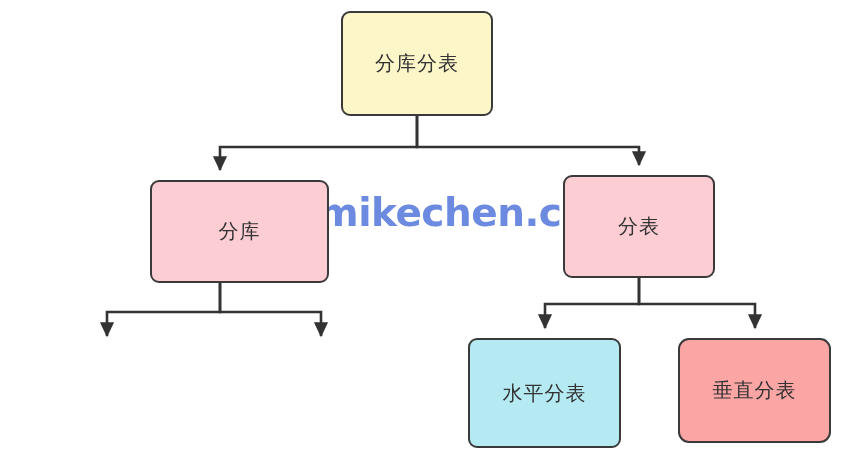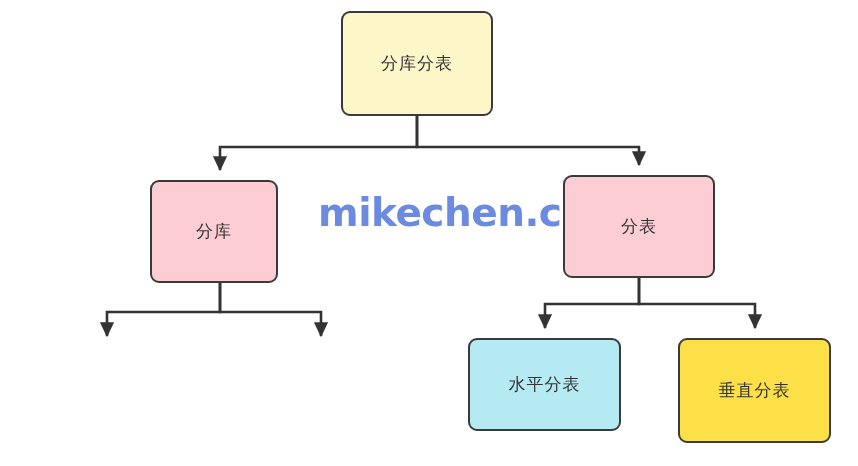--- a/index.html
+++ b/index.html
@@ -44,32 +44,32 @@
     line-height: 46px;
   }
   .node {
     position: absolute;
     box-sizing: border-box;
     border: 2.5px solid #3a3a3a;
     border-radius: 9px;
     display: flex;
     align-items: center;
     justify-content: center;
-    font-size: 17px;
+    font-size: 20px;
     color: #333333;
     letter-spacing: 1px;
     font-family: "DejaVu Sans", "Liberation Sans", sans-serif;
   }
   .n-root   { left: 341px; top: 11px;  width: 152px; height: 105px; background: #fcf6c8; }
-  .n-db     { left: 150px; top: 180px; width: 128px; height: 103px; background: #fccdd3; }
+  .n-db     { left: 150px; top: 180px; width: 179px; height: 103px; background: #fccdd3; }
   .n-tbl    { left: 563px; top: 175px; width: 152px; height: 103px; background: #fccdd3; }
   .n-hdb    { left: 31px;  top: 346px; width: 152px; height: 106px; background: #b5eaf2; }
   .n-vdb    { left: 244px; top: 346px; width: 154px; height: 106px; background: #c9e6c9; }
-  .n-htbl   { left: 468px; top: 338px; width: 153px; height: 93px; background: #b5eaf2; }
-  .n-vtbl   { left: 678px; top: 338px; width: 153px; height: 105px; background: #fde047; }
+  .n-htbl   { left: 468px; top: 338px; width: 153px; height: 110px; background: #b5eaf2; }
+  .n-vtbl   { left: 678px; top: 338px; width: 153px; height: 105px; background: #fca5a5; border-radius: 11px; }
 </style>
 </head>
 <body>
 
 <div id="canvas">
 
   <svg class="edges" width="858" height="466" viewBox="0 0 858 466">
     <defs>
       <marker id="arrow" viewBox="0 0 10 10" refX="8.6" refY="5" markerWidth="6.2" markerHeight="6.2" orient="auto-start-reverse">
         <path d="M 0 0.6 L 9.4 5 L 0 9.4 z" fill="#333333"></path>

